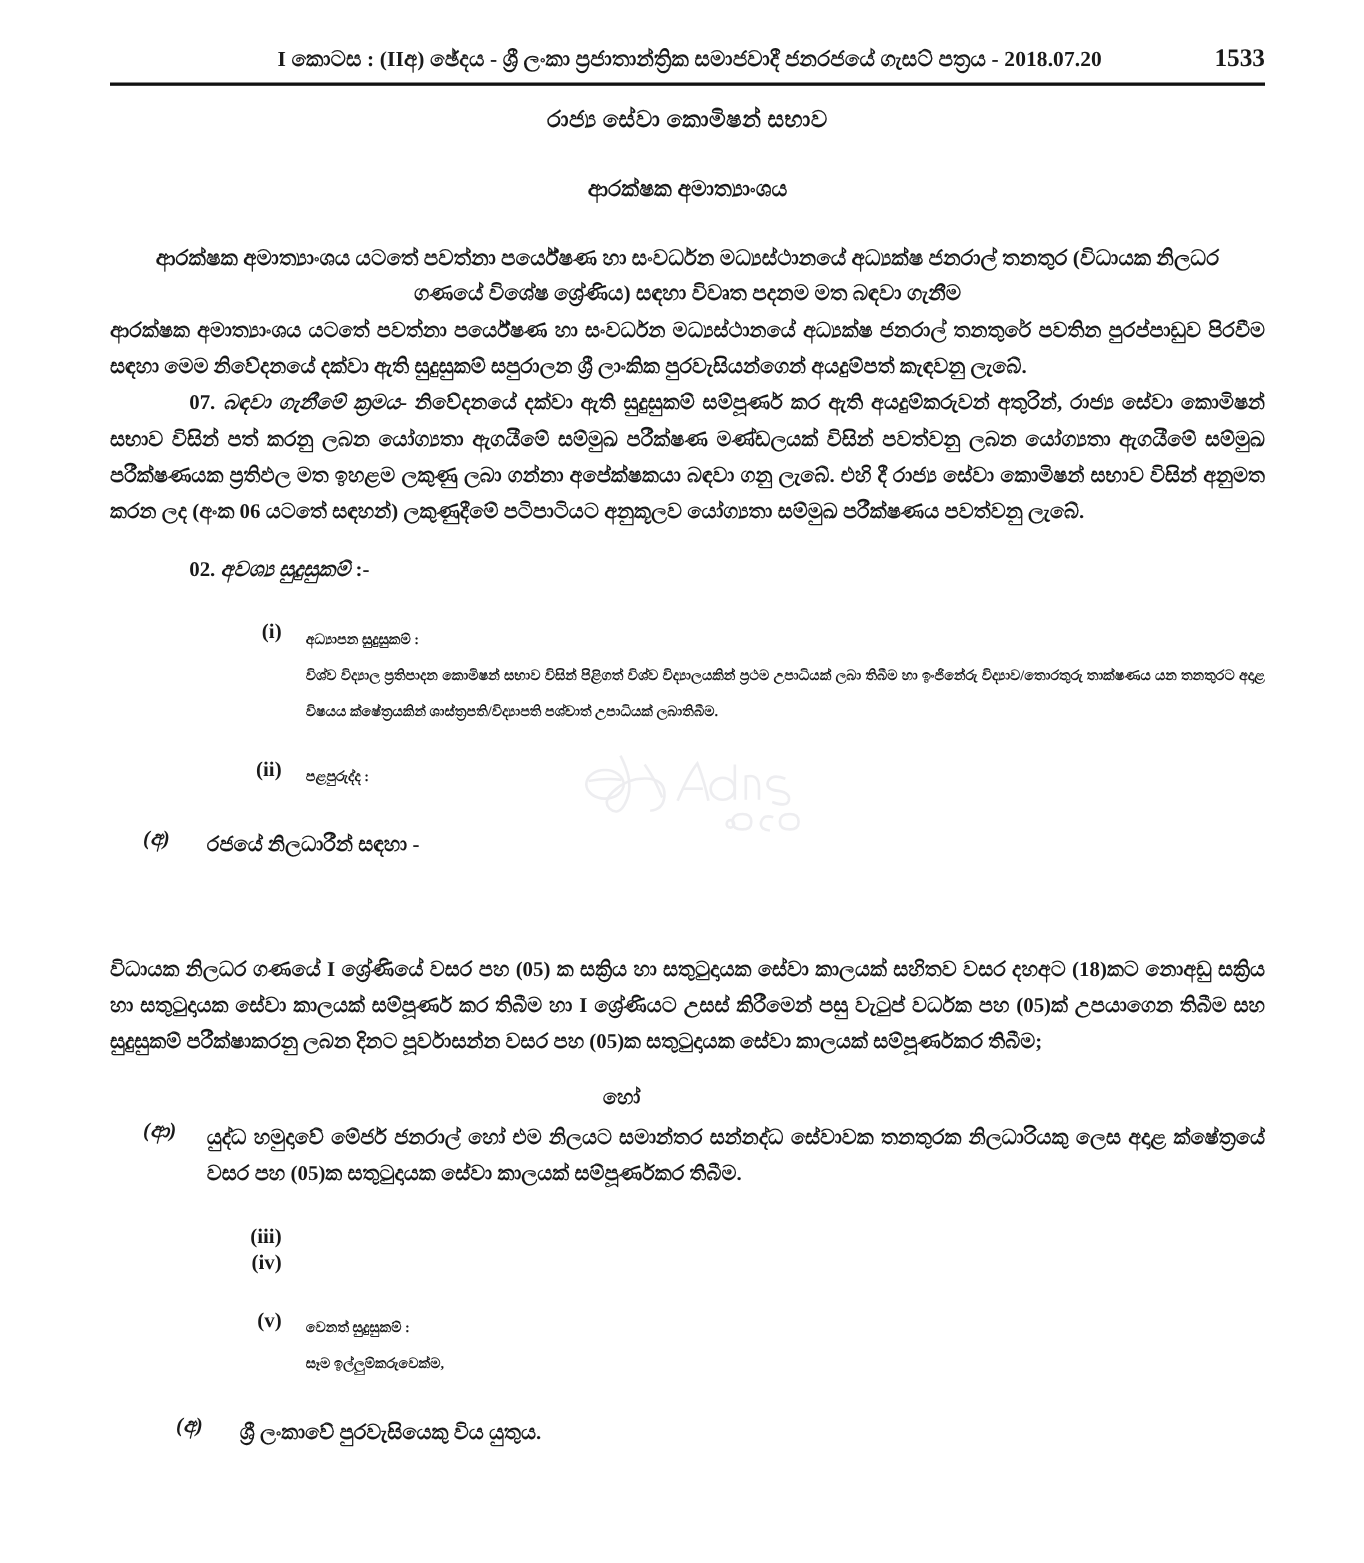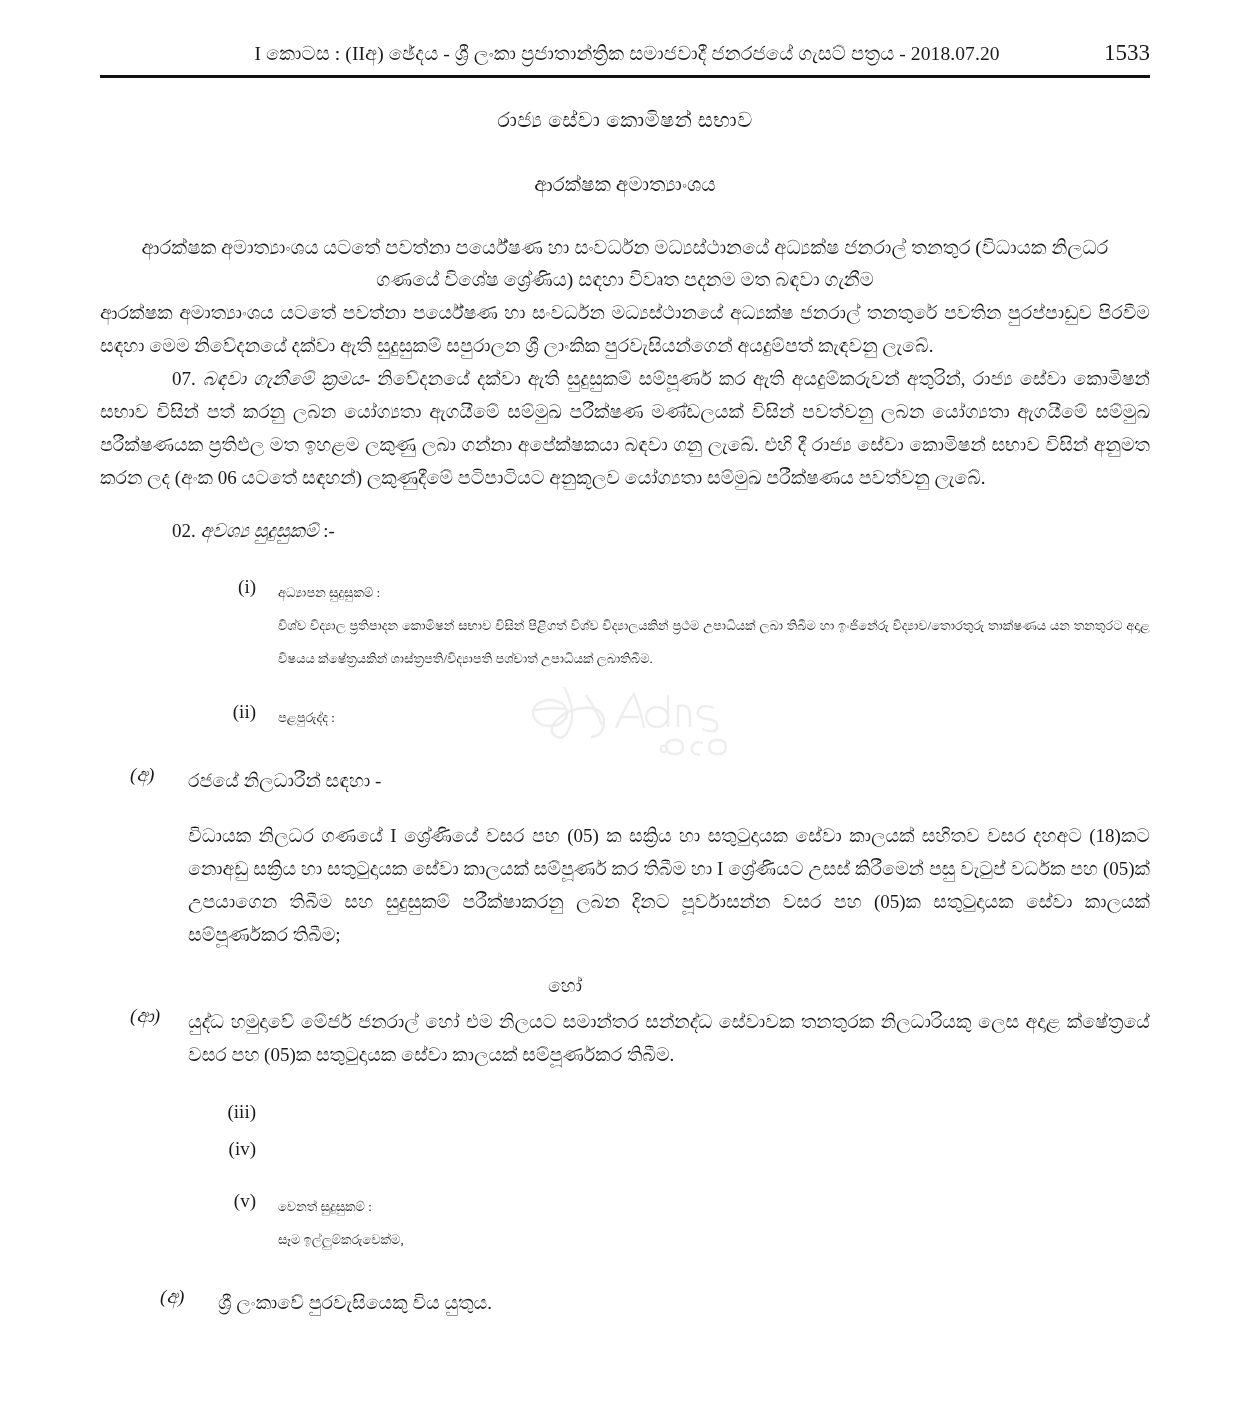--- a/index.html
+++ b/index.html
@@ -15,20 +15,21 @@
     color: #1a1a1a;
     overflow: hidden;
   }
 
   .page {
     position: relative;
     width: 1240px;
     height: 1421px;
     box-sizing: border-box;
     padding: 0;
+    font-weight: bold;
   }
 
   
   .running-head {
     position: absolute;
     left: 100px;
     right: 90px;
     top: 40px;
     height: 34px;
   }
@@ -68,21 +69,21 @@
     top: 92px;
     width: 1050px;
   }
 
   .center {
     text-align: center;
   }
 
   .org-title {
     font-size: 21px;
-    margin-top: 16px;
+    margin-top: 4px;
     letter-spacing: .4px;
   }
   .ministry {
     font-size: 20px;
     margin-top: 40px;
   }
   .post-heading {
     font-size: 19.5px;
     line-height: 32px;
     margin-top: 36px;
@@ -263,38 +264,38 @@
         <div class="rbody">
           <span class="label">පළපුරුද්ද :</span>
         </div>
       </div>
 
       <div class="slist">
         <div class="sitem" style="margin-top:30px;">
           <div class="smarker">(අ)</div>
           <div class="sbody">රජයේ නිලධාරීන් සඳහා -</div>
         </div>
-        <div class="sitem" style="margin-top:22px;">
+        <div class="sitem" style="margin-top:22px;flex-direction:column;">
           <div class="smarker"></div>
           <div class="sbody">විධායක නිලධර ගණයේ I ශ්‍රේණියේ වසර පහ (05) ක සක්‍රිය හා සතුටුදායක සේවා කාලයක් සහිතව වසර දහඅට (18)කට නොඅඩු සක්‍රිය හා සතුටුදායක සේවා කාලයක් සම්පූර්ණ කර තිබීම හා I ශ්‍රේණියට උසස් කිරීමෙන් පසු වැටුප් වර්ධක පහ (05)ක් උපයාගෙන තිබීම සහ සුදුසුකම් පරීක්ෂාකරනු ලබන දිනට පූර්වාසන්න වසර පහ (05)ක සතුටුදායක සේවා කාලයක් සම්පූර්ණකර තිබීම;</div>
         </div>
 
         <div class="or-word">හෝ</div>
 
         <div class="sitem" style="margin-top:8px;">
           <div class="smarker">(ආ)</div>
           <div class="sbody">යුද්ධ හමුදාවේ මේජර් ජනරාල් හෝ එම නිලයට සමාන්තර සන්නද්ධ සේවාවක තනතුරක නිලධාරියකු ලෙස අදාළ ක්ෂේත්‍රයේ වසර පහ (05)ක සතුටුදායක සේවා කාලයක් සම්පූර්ණකර තිබීම.</div>
         </div>
       </div>
 
       <div class="ritem" style="margin-top:30px;">
         <div class="marker">(iii)</div>
       </div>
 
-      <div class="ritem" style="margin-top:15px;">
+      <div class="ritem" style="margin-top:2px;">
         <div class="marker">(iv)</div>
       </div>
 
       <div class="ritem" style="margin-top:30px;">
         <div class="marker">(v)</div>
         <div class="rbody">
           <span class="label">වෙනත් සුදුසුකම් :</span>
           <span class="txt">සෑම ඉල්ලුම්කරුවෙක්ම,</span>
         </div>
       </div>

